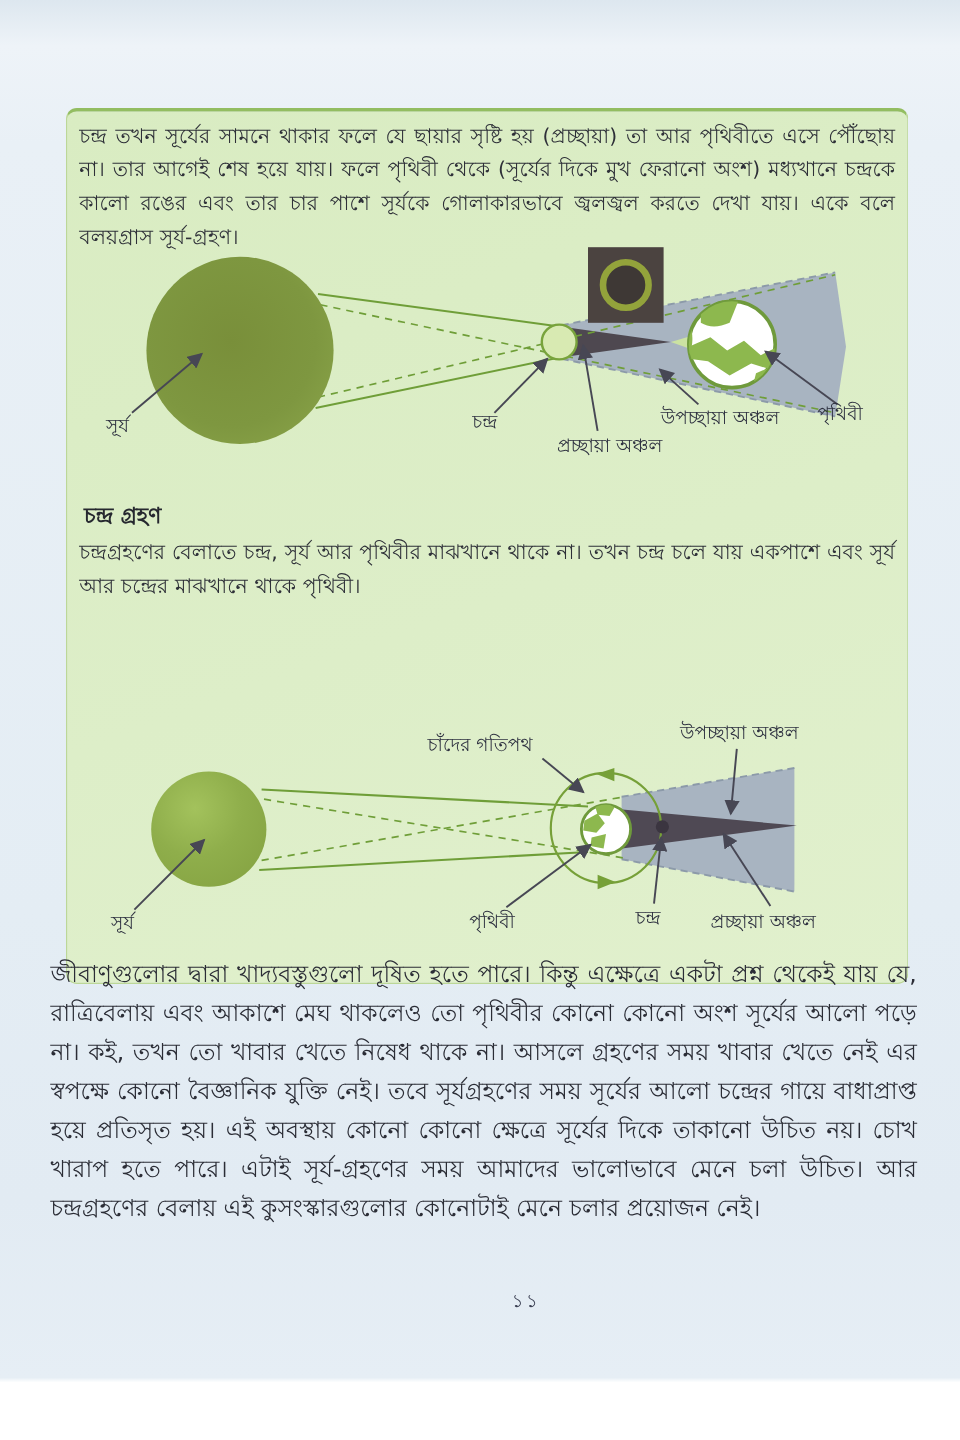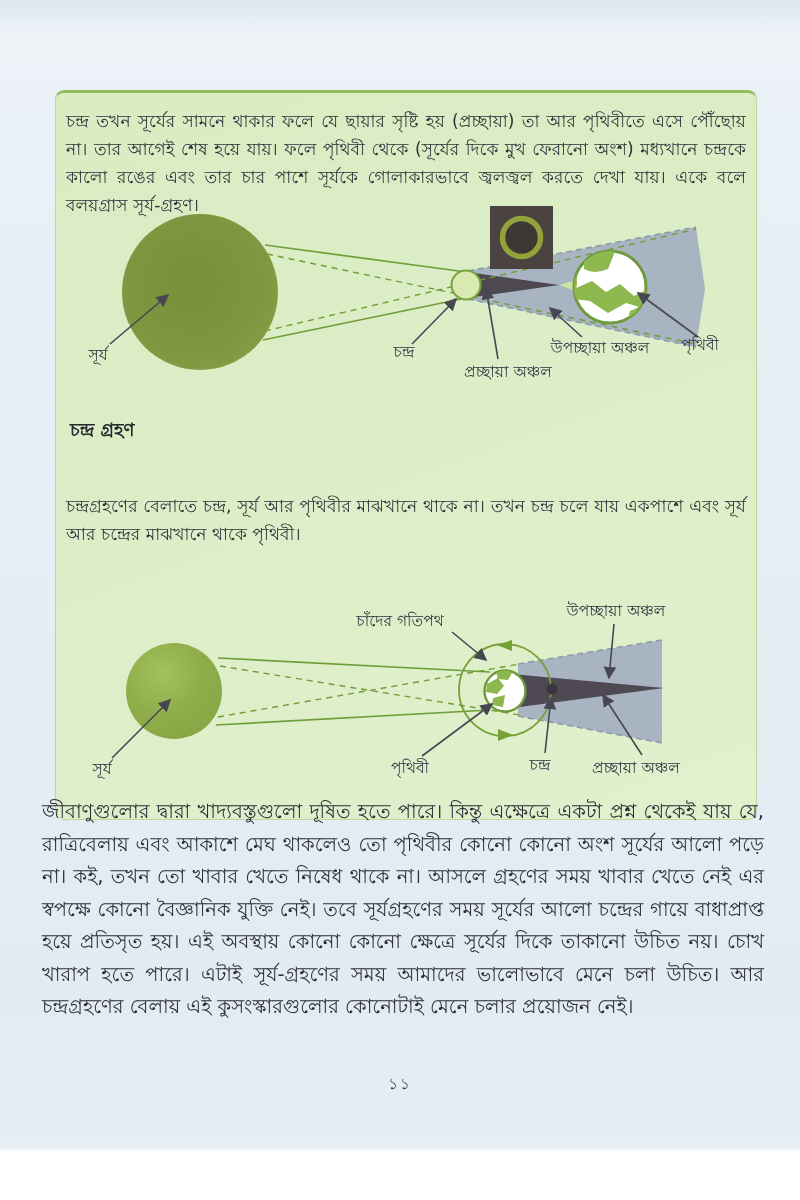--- a/index.html
+++ b/index.html
@@ -15,32 +15,32 @@
   .panel {
     position:absolute; left:55px; top:90px; width:702px; height:730px;
     background:linear-gradient(160deg,#d9ecc2 0%, #ddeec8 55%, #e1f0cd 100%);
     border:1px solid #bcd797; border-top:3px solid #93bd61;
     border-radius:9px;
   }
   .panel-text {
     position:absolute; color:#2e3038; font-size:17px; line-height:28px;
     text-align:justify; letter-spacing:.1px;
   }
-  .intro { left:66px; top:107px; width:680px; }
+  .intro { left:66px; top:100px; width:680px; }
   .heading { position:absolute; left:70px; top:416px; font-size:18px;
     font-weight:bold; color:#26282f;text-align:right; }
-  .para1 { left:66px; top:447px; width:680px;margin-top:45px; }
+  .para1 { left:66px; top:447px; width:680px; }
   .para2 { left:66px; top:508px; width:680px; text-indent:30px; }
   .bodytext {
     position:absolute; left:42px; top:796px; width:722px;
     color:#2b2d36; font-size:19.5px; line-height:32.5px; text-align:justify;
   }
   .pagenum {
     position:absolute; left:350px; top:1072px; width:100px;
-    text-align:center; color:#3a3f52; font-size:15px; letter-spacing:2px;
+    text-align:right; color:#3a3f52; font-size:15px; letter-spacing:2px;
   }
   svg.diagram { position:absolute; overflow:visible; }
   #diagram-solar { left:60px; top:197px; }
   #diagram-lunar { left:60px; top:598px; }
   svg text { font-family:"DejaVu Sans","Liberation Sans",sans-serif;
     font-size:15.5px; fill:#2e3140; }
 </style>
 </head>
 <body>
 

